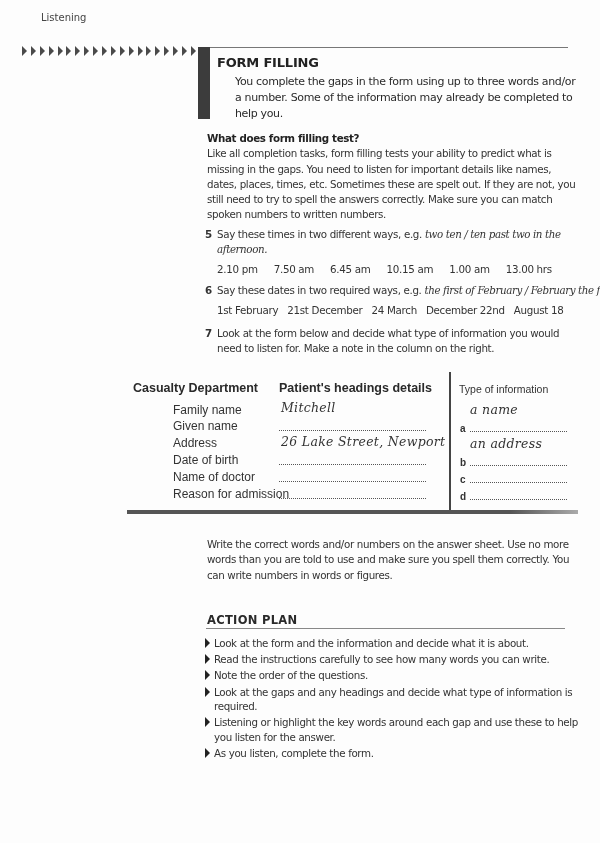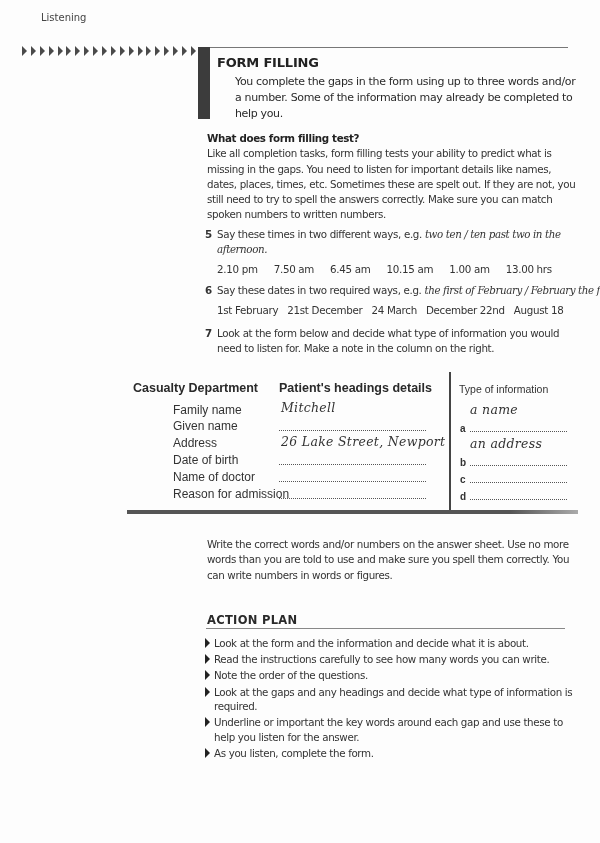--- a/index.html
+++ b/index.html
@@ -158,15 +158,15 @@
   <div>Write the correct words and/or numbers on the answer sheet. Use no more words than you are told to use and make sure you spell them correctly. You can write numbers in words or figures.</div>
 </div>
 
 <div class="abs ap-title">ACTION PLAN</div>
 <div class="abs ap-rule"></div>
 <ul class="abs ap-list">
   <li><span class="tri"></span><span>Look at the form and the information and decide what it is about.</span></li>
   <li><span class="tri"></span><span>Read the instructions carefully to see how many words you can write.</span></li>
   <li><span class="tri"></span><span>Note the order of the questions.</span></li>
   <li><span class="tri"></span><span>Look at the gaps and any headings and decide what type of information is required.</span></li>
-  <li><span class="tri"></span><span>Underline or important the key words around each gap and use these to help you listen for the answer.</span></li>
+  <li><span class="tri"></span><span>Listening or highlight the key words around each gap and use these to help you listen for the answer.</span></li>
   <li><span class="tri"></span><span>As you listen, complete the form.</span></li>
 </ul>
 
 </body></html>

